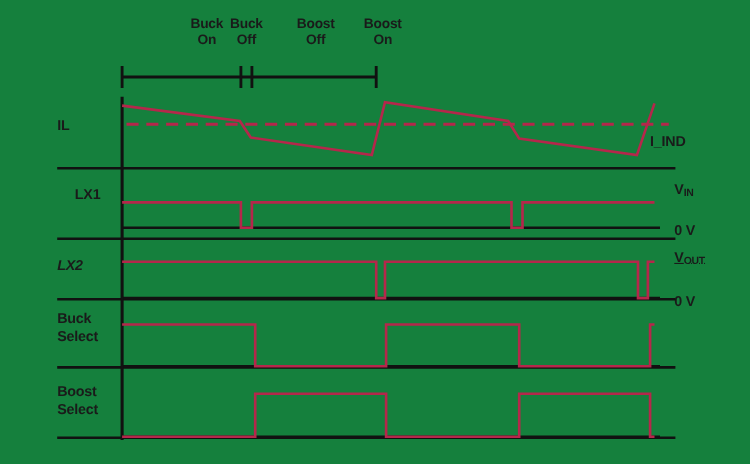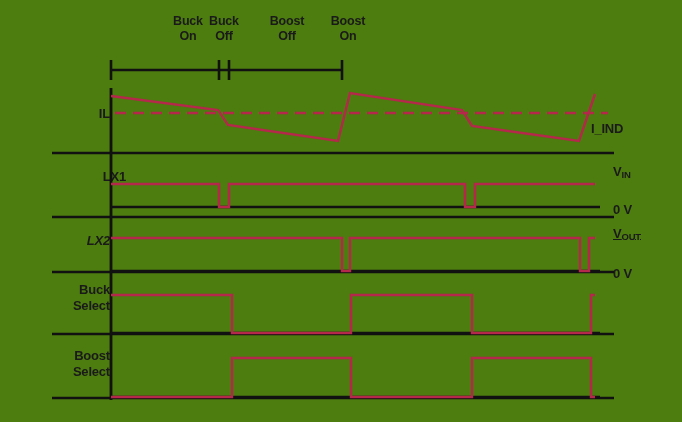--- a/index.html
+++ b/index.html
@@ -7,21 +7,21 @@
     padding: 0;
     background: #ffffff;
   }
   body {
     font-family: "Liberation Sans", sans-serif;
   }
   #diagram-root {
     position: relative;
     width: 682px;
     height: 422px;
-    background: #4d7c0f;
+    background: #15803d;
     overflow: hidden;
   }
   #svg-canvas {
     position: absolute;
     left: 0;
     top: 0;
   }
   .hdr-label {
     position: absolute;
     font-size: 12.5px;
@@ -29,21 +29,21 @@
     color: #1a1a1a;
     text-align: center;
     line-height: 15px;
     letter-spacing: -0.2px;
   }
   .row-label {
     position: absolute;
     font-size: 13px;
     font-weight: bold;
     color: #1a1a1a;
-    text-align: right;
+    text-align: left;
     line-height: 16px;
     letter-spacing: -0.2px;
   }
   .right-label {
     position: absolute;
     font-size: 13px;
     font-weight: bold;
     color: #1a1a1a;
     white-space: nowrap;
     letter-spacing: -0.2px;

